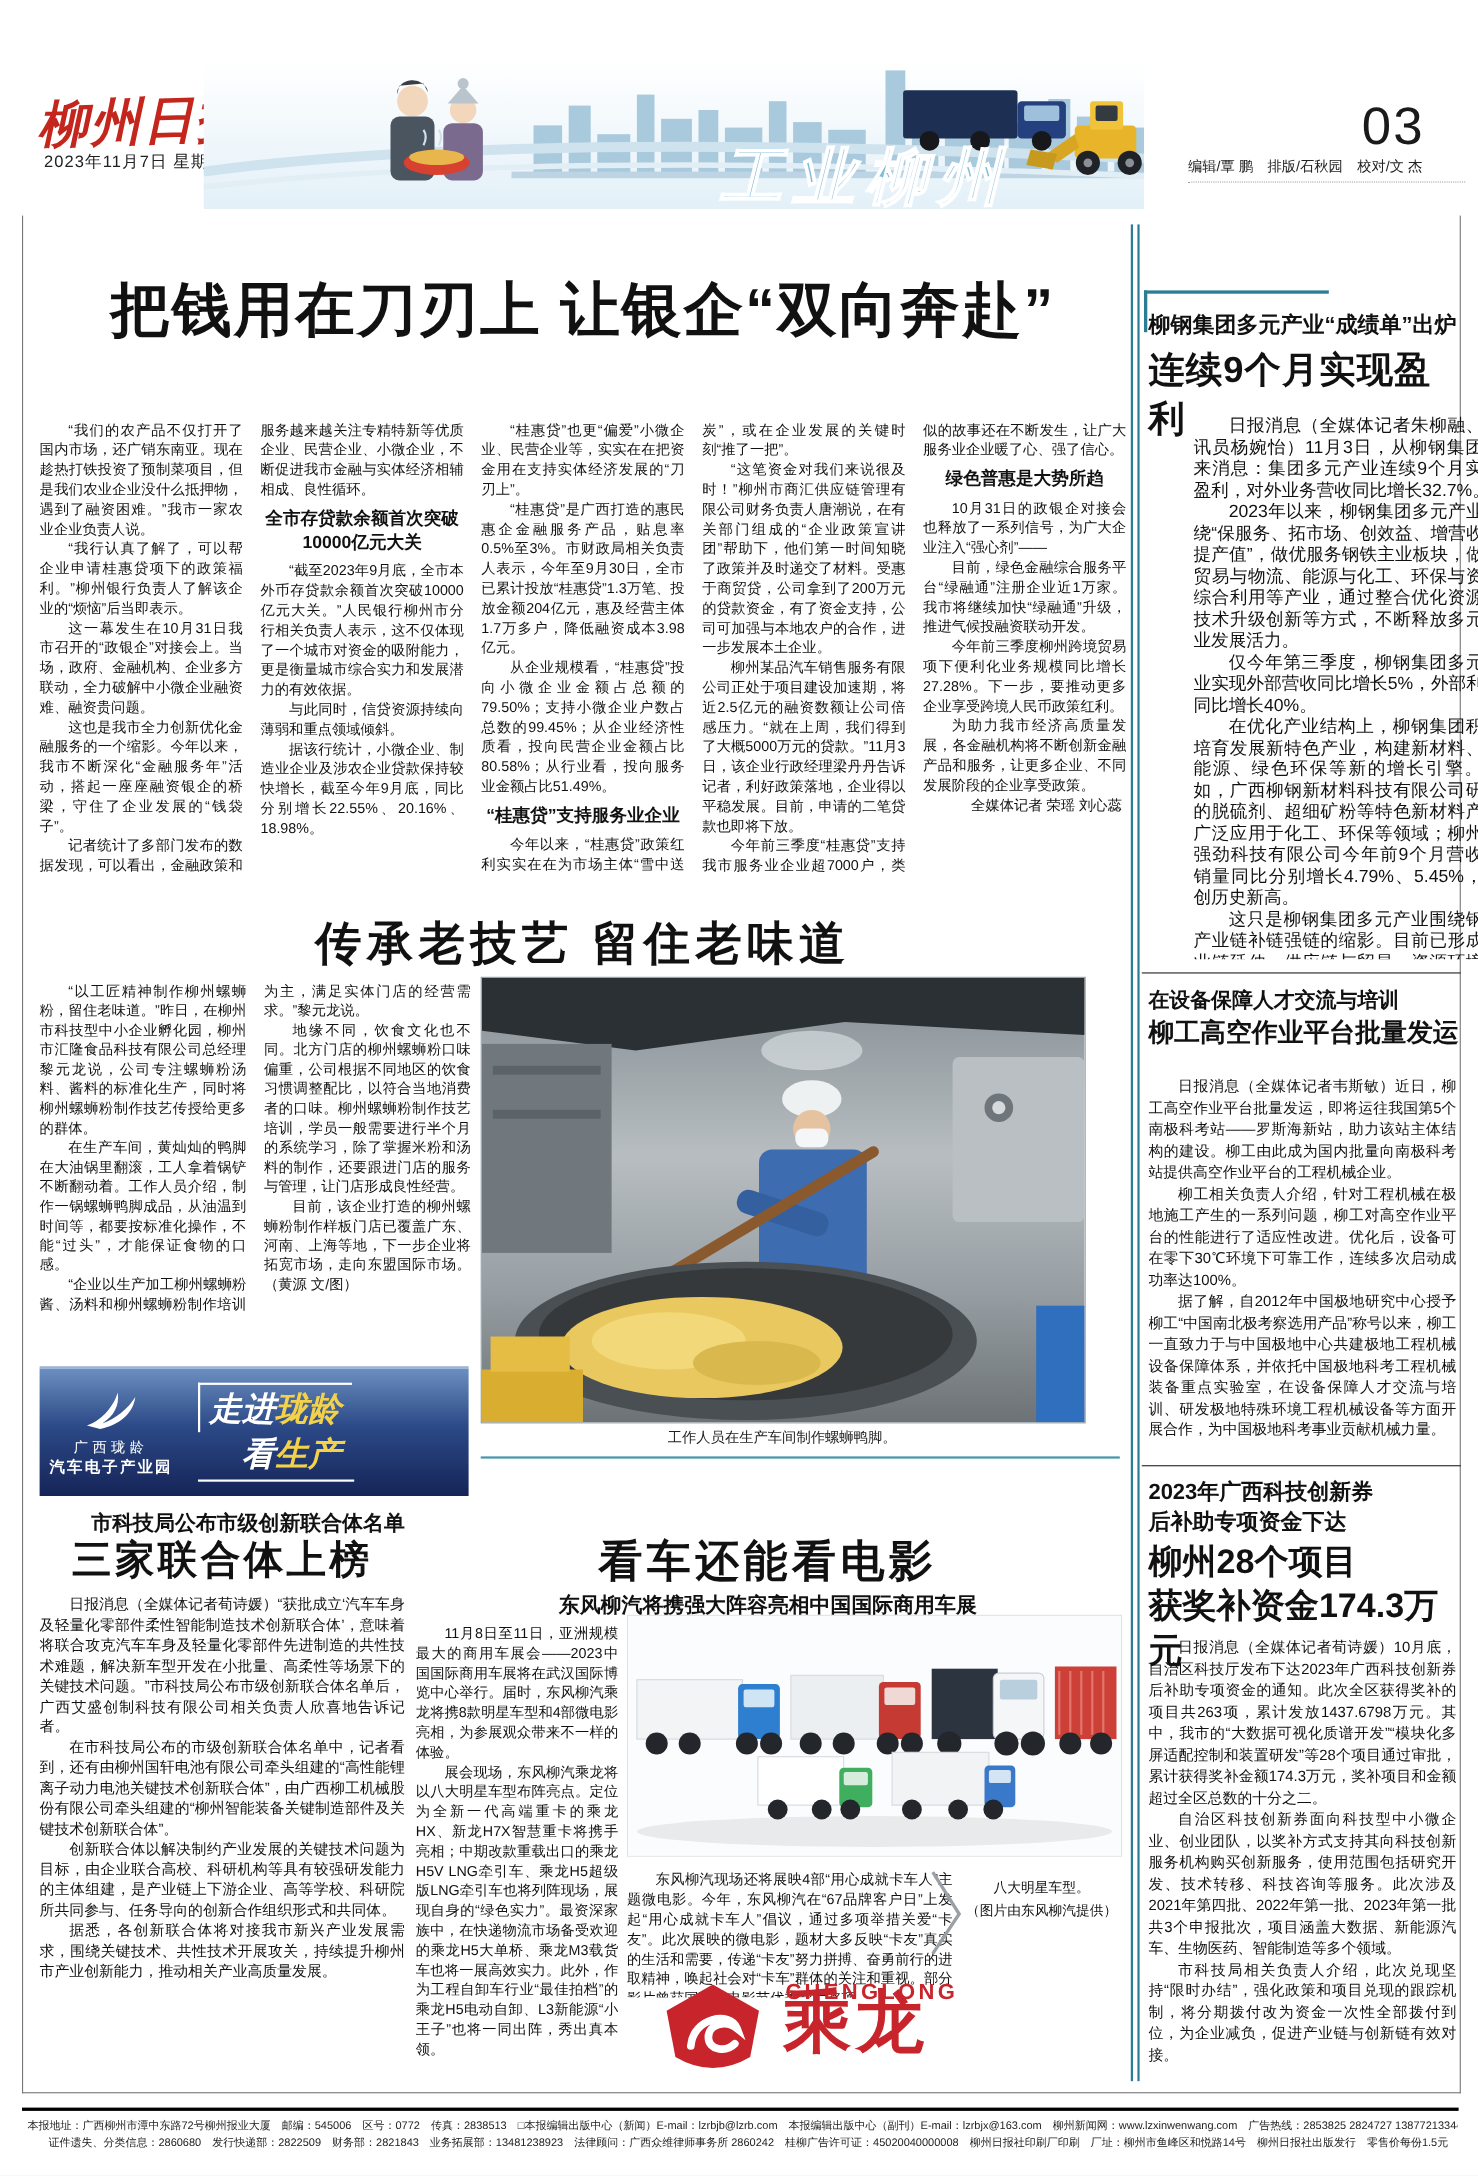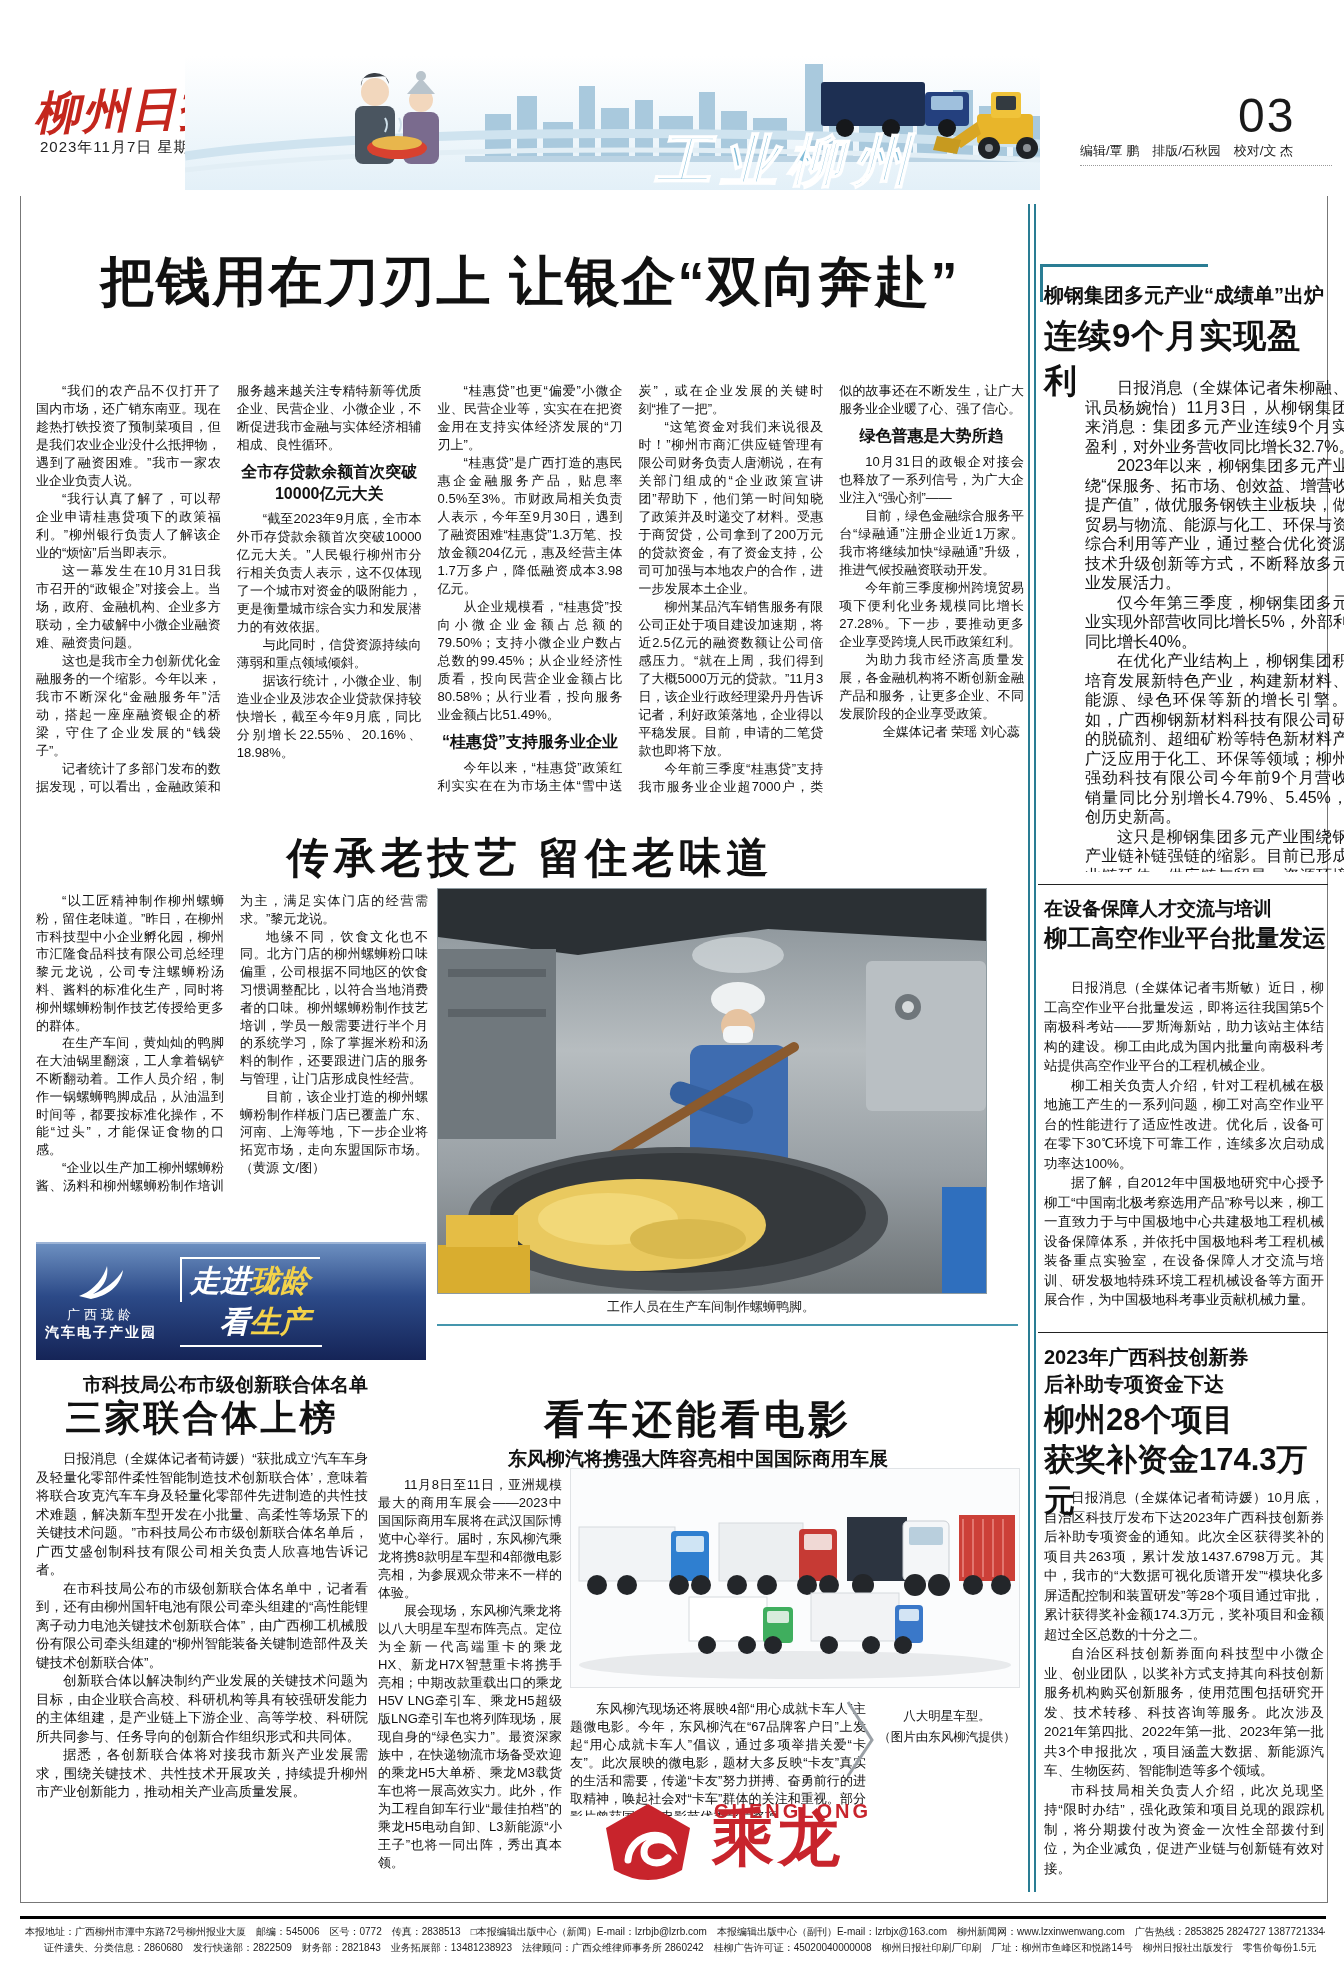--- a/index.html
+++ b/index.html
@@ -179,21 +179,21 @@
       <p>“我们的农产品不仅打开了国内市场，还广销东南亚。现在趁热打铁投资了预制菜项目，但是我们农业企业没什么抵押物，遇到了融资困难。”我市一家农业企业负责人说。</p>
       <p>“我行认真了解了，可以帮企业申请桂惠贷项下的政策福利。”柳州银行负责人了解该企业的“烦恼”后当即表示。</p>
       <p>这一幕发生在10月31日我市召开的“政银企”对接会上。当场，政府、金融机构、企业多方联动，全力破解中小微企业融资难、融资贵问题。</p>
       <p>这也是我市全力创新优化金融服务的一个缩影。今年以来，我市不断深化“金融服务年”活动，搭起一座座融资银企的桥梁，守住了企业发展的“钱袋子”。</p>
       <p>记者统计了多部门发布的数据发现，可以看出，金融政策和服务越来越关注专精特新等优质企业、民营企业、小微企业，不断促进我市金融与实体经济相辅相成、良性循环。</p>
       <h4>全市存贷款余额首次突破10000亿元大关</h4>
       <p>“截至2023年9月底，全市本外币存贷款余额首次突破10000亿元大关。”人民银行柳州市分行相关负责人表示，这不仅体现了一个城市对资金的吸附能力，更是衡量城市综合实力和发展潜力的有效依据。</p>
       <p>与此同时，信贷资源持续向薄弱和重点领域倾斜。</p>
       <p>据该行统计，小微企业、制造业企业及涉农企业贷款保持较快增长，截至今年9月底，同比分别增长22.55%、20.16%、18.98%。</p>
       <p>“桂惠贷”也更“偏爱”小微企业、民营企业等，实实在在把资金用在支持实体经济发展的“刀刃上”。</p>
-      <p>“桂惠贷”是广西打造的惠民惠企金融服务产品，贴息率0.5%至3%。市财政局相关负责人表示，今年至9月30日，遇到了融资困难“桂惠贷”1.3万笔、投放金额204亿元，惠及经营主体1.7万多户，降低融资成本3.98亿元。</p>
+      <p>“桂惠贷”是广西打造的惠民惠企金融服务产品，贴息率0.5%至3%。市财政局相关负责人表示，今年至9月30日，全市已累计投放“桂惠贷”1.3万笔、投放金额204亿元，惠及经营主体1.7万多户，降低融资成本3.98亿元。</p>
       <p>从企业规模看，“桂惠贷”投向小微企业金额占总额的79.50%；支持小微企业户数占总数的99.45%；从企业经济性质看，投向民营企业金额占比80.58%；从行业看，投向服务业金额占比51.49%。</p>
       <h4>“桂惠贷”支持服务业企业</h4>
       <p>今年以来，“桂惠贷”政策红利实实在在为市场主体“雪中送炭”，或在企业发展的关键时刻“推了一把”。</p>
       <p>“这笔资金对我们来说很及时！”柳州市商汇供应链管理有限公司财务负责人唐潮说，在有关部门组成的“企业政策宣讲团”帮助下，他们第一时间知晓了政策并及时递交了材料。受惠于商贸贷，公司拿到了200万元的贷款资金，有了资金支持，公司可加强与本地农户的合作，进一步发展本土企业。</p>
       <p>柳州某品汽车销售服务有限公司正处于项目建设加速期，将近2.5亿元的融资数额让公司倍感压力。“就在上周，我们得到了大概5000万元的贷款。”11月3日，该企业行政经理梁丹丹告诉记者，利好政策落地，企业得以平稳发展。目前，申请的二笔贷款也即将下放。</p>
       <p>今年前三季度“桂惠贷”支持我市服务业企业超7000户，类似的故事还在不断发生，让广大服务业企业暖了心、强了信心。</p>
       <h4>绿色普惠是大势所趋</h4>
       <p>10月31日的政银企对接会也释放了一系列信号，为广大企业注入“强心剂”——</p>
       <p>目前，绿色金融综合服务平台“绿融通”注册企业近1万家。我市将继续加快“绿融通”升级，推进气候投融资联动开发。</p>
       <p>今年前三季度柳州跨境贸易项下便利化业务规模同比增长27.28%。下一步，要推动更多企业享受跨境人民币政策红利。</p>

